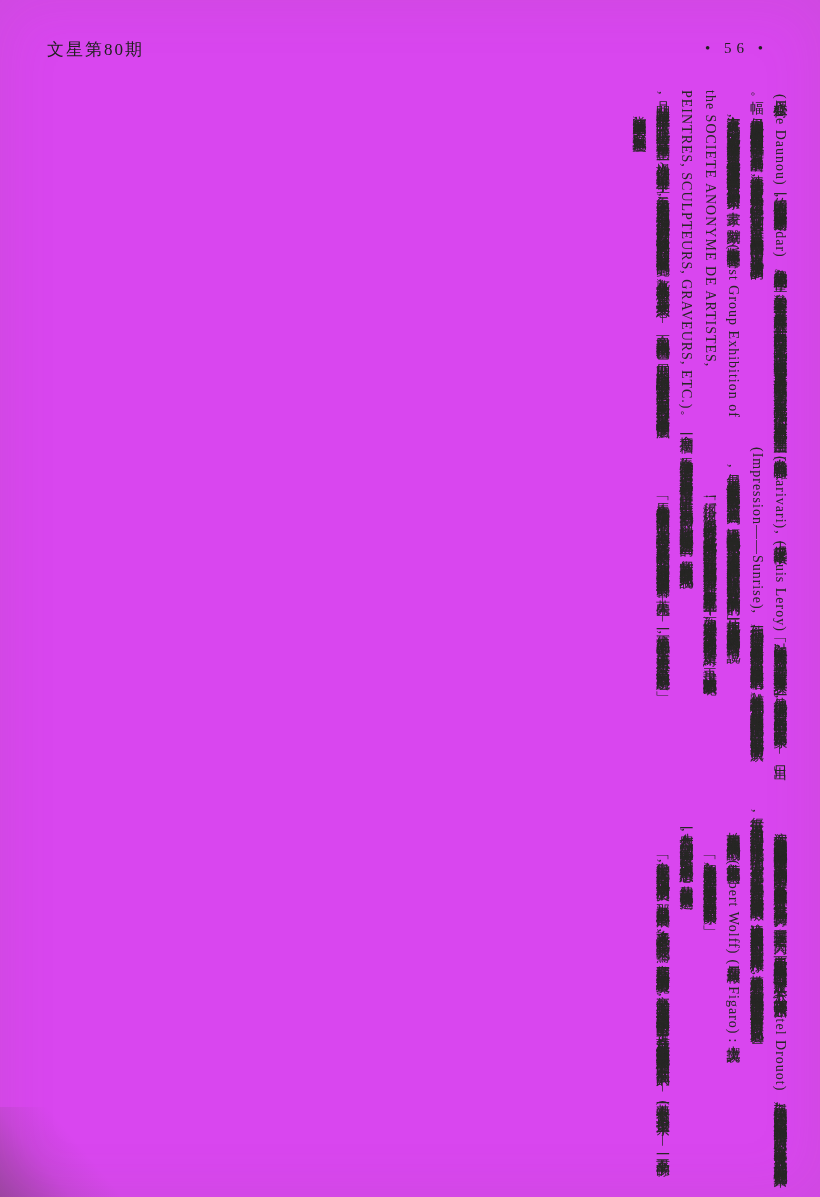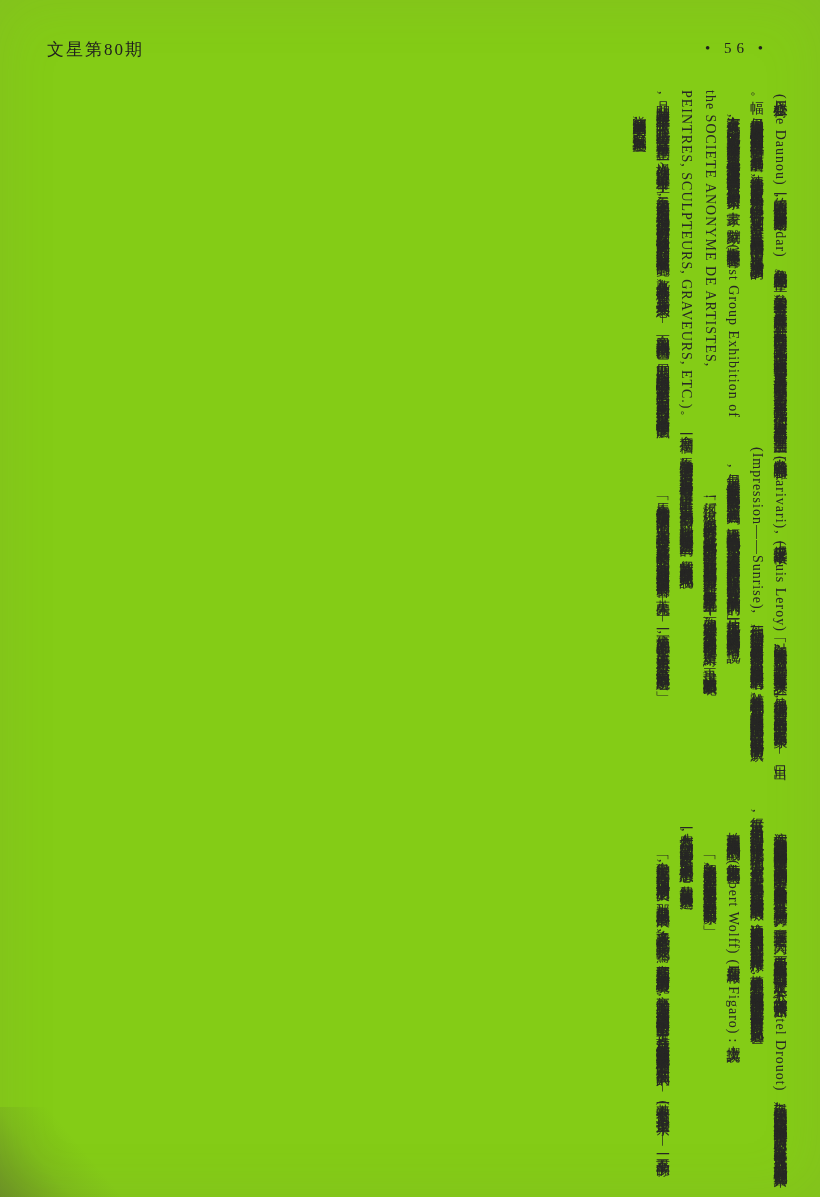--- a/index.html
+++ b/index.html
@@ -1,20 +1,20 @@
 <!DOCTYPE html>
 <html><head>
 <meta charset="utf-8">
 <style>
   html, body { margin: 0; padding: 0; background: #d8d5ce; }
   .page {
     position: relative;
     width: 820px;
     height: 1197px;
-    background: #84cc16;
+    background: #d946ef;
     font-family: "Liberation Serif", serif;
     color: #20201e;
     overflow: hidden;
     box-shadow: inset 0 0 60px rgba(120,110,95,0.12);
   }
   
   .page::after {
     content: "";
     position: absolute;
     left: 0; bottom: 0;

